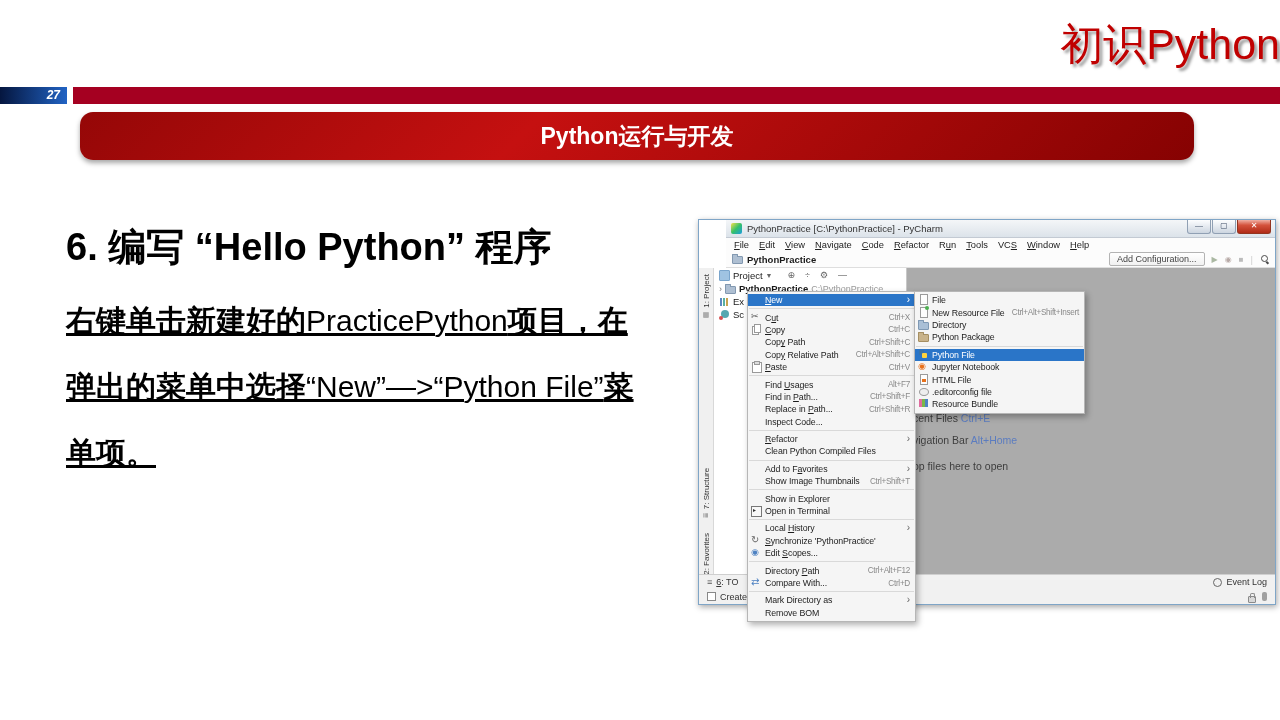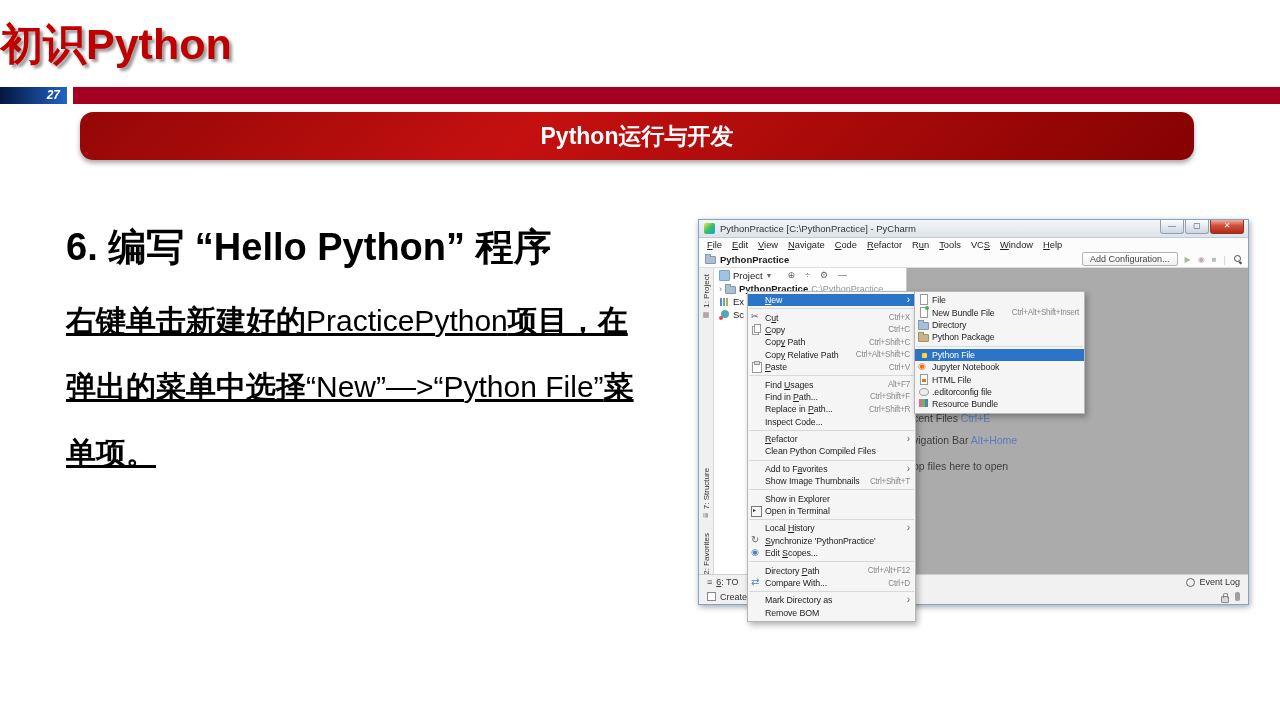--- a/index.html
+++ b/index.html
@@ -1,38 +1,38 @@
 <!DOCTYPE html>
 <html><head>
 <meta charset="utf-8">
 <style>
   html,body{margin:0;padding:0;background:#fff;}
   .slide{position:relative;width:1280px;height:720px;background:#fff;overflow:hidden;
          font-family:"Liberation Sans","DejaVu Sans",sans-serif;}
 
   
-  .slide-title{position:absolute;top:16px;left:0;right:0;text-align:left;
-    font-size:43px;font-weight:bold;color:#c00000;text-shadow:3px 3px 3px #9b9b9b;}
+  .slide-title{position:absolute;top:16px;left:0;right:0;text-align:right;
+    font-size:43px;font-weight:normal;color:#c00000;text-shadow:3px 3px 3px #9b9b9b;}
   .page-tab{position:absolute;left:0;top:87px;width:67px;height:17px;box-sizing:border-box;
     background:linear-gradient(90deg,#05163f,#2163c4);color:#fff;font-size:12px;font-style:italic;
     font-weight:bold;text-align:right;padding-right:7px;line-height:17px;}
   .top-bar{position:absolute;left:73px;top:87px;width:1207px;height:17px;background:#a50021;}
   .banner{position:absolute;left:80px;top:112px;width:1114px;height:48px;border-radius:13px;
     background:linear-gradient(135deg,#950707 0%,#c51010 40%,#860202 100%);
     box-shadow:0 3px 5px rgba(0,0,0,.35);color:#fff;display:flex;align-items:center;
     justify-content:center;font-size:23px;font-weight:bold;}
   .text-block{position:absolute;left:66px;top:224px;width:645px;color:#000;}
   .heading{font-size:38px;font-weight:bold;line-height:1.25;margin:0 0 16px 0;white-space:nowrap;}
   .para-line{font-size:30px;line-height:66px;white-space:nowrap;text-decoration:underline;}
   .seg-cn{font-weight:bold;}
   .seg-en{font-weight:normal;}
 
   
   .pycharm{position:absolute;left:698px;top:219px;width:549px;height:384px;background:#fff;
-    border:1px solid #7fa5c7;box-shadow:1px 2px 6px rgba(0,0,0,.35);font-size:10px;color:#1a1a1a;}
+    border:1px solid #7fa5c7;box-shadow:1px 2px 6px rgba(0,0,0,.35);font-size:10px;color:#1a1a1a;padding-left:27px;}
   .titlebar{height:17px;background:linear-gradient(#f4f6f8,#dce3ea);border-bottom:1px solid #c3cad3;
     display:flex;align-items:center;padding-left:5px;position:relative;}
   .logo{width:11px;height:11px;margin-right:5px;border-radius:2px;
     background:linear-gradient(135deg,#f5e14a,#35c06a 50%,#1a9de0);}
   .win-title{font-size:9.5px;color:#333;}
   .win-controls{position:absolute;right:4px;top:0;display:flex;}
   .wbtn{width:22px;height:13px;border:1px solid #90a0b4;border-top:0;margin-left:1px;
     background:linear-gradient(#fdfeff,#ccd5e0);border-radius:0 0 3px 3px;font-size:8px;
     line-height:12px;text-align:center;color:#3c4b63;}
   .wbtn.close{width:32px;background:linear-gradient(#f0b0a4,#d4523c 40%,#b02a16);
@@ -394,21 +394,21 @@
           <span class="lab">Remove BOM</span>
         </div>
       </div>
     <div class="menu sub" id="sub-menu">
         <div class="mi">
           <span class="mi-icon i-file"></span>
           <span class="lab">File</span>
         </div>
         <div class="mi">
           <span class="mi-icon i-scratch-file"></span>
-          <span class="lab">New Bundle File</span>
+          <span class="lab">New Resource File</span>
           <span class="sc">Ctrl+Alt+Shift+Insert</span>
         </div>
         <div class="mi">
           <span class="mi-icon i-dir"></span>
           <span class="lab">Directory</span>
         </div>
         <div class="mi">
           <span class="mi-icon i-pkg"></span>
           <span class="lab">Python Package</span>
         </div>

